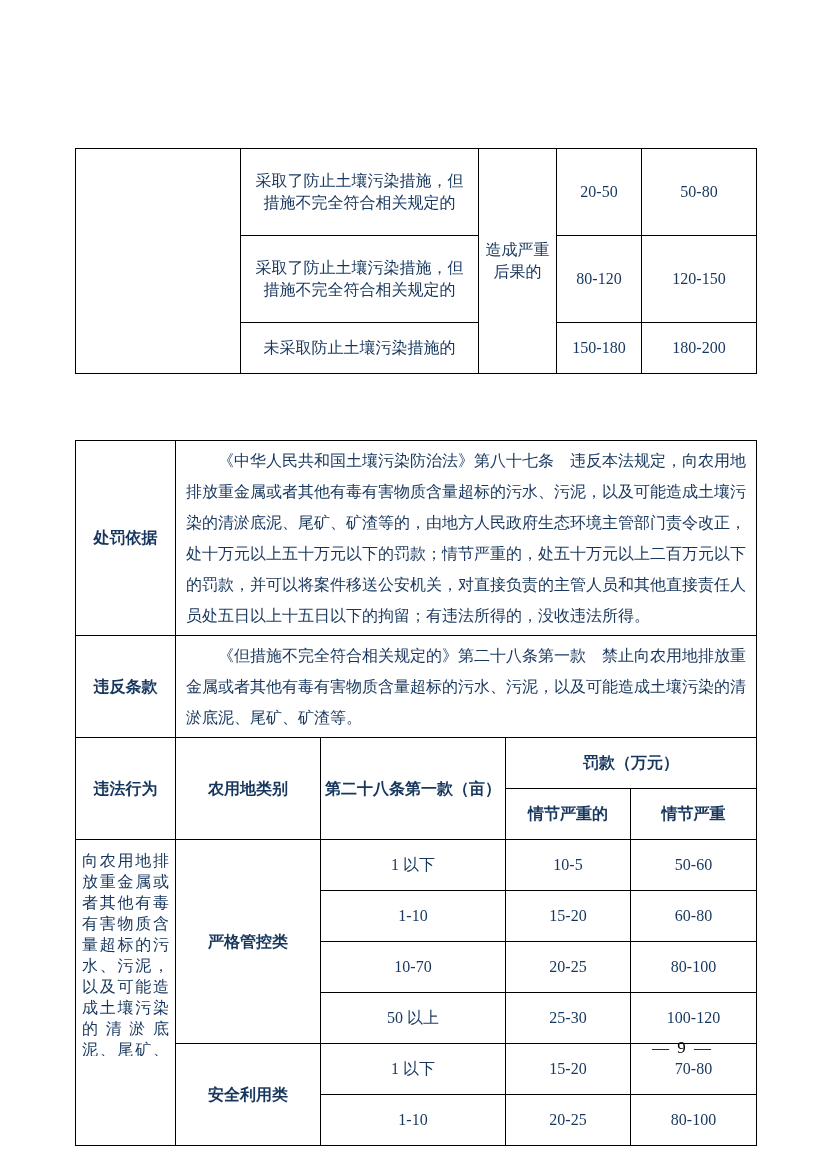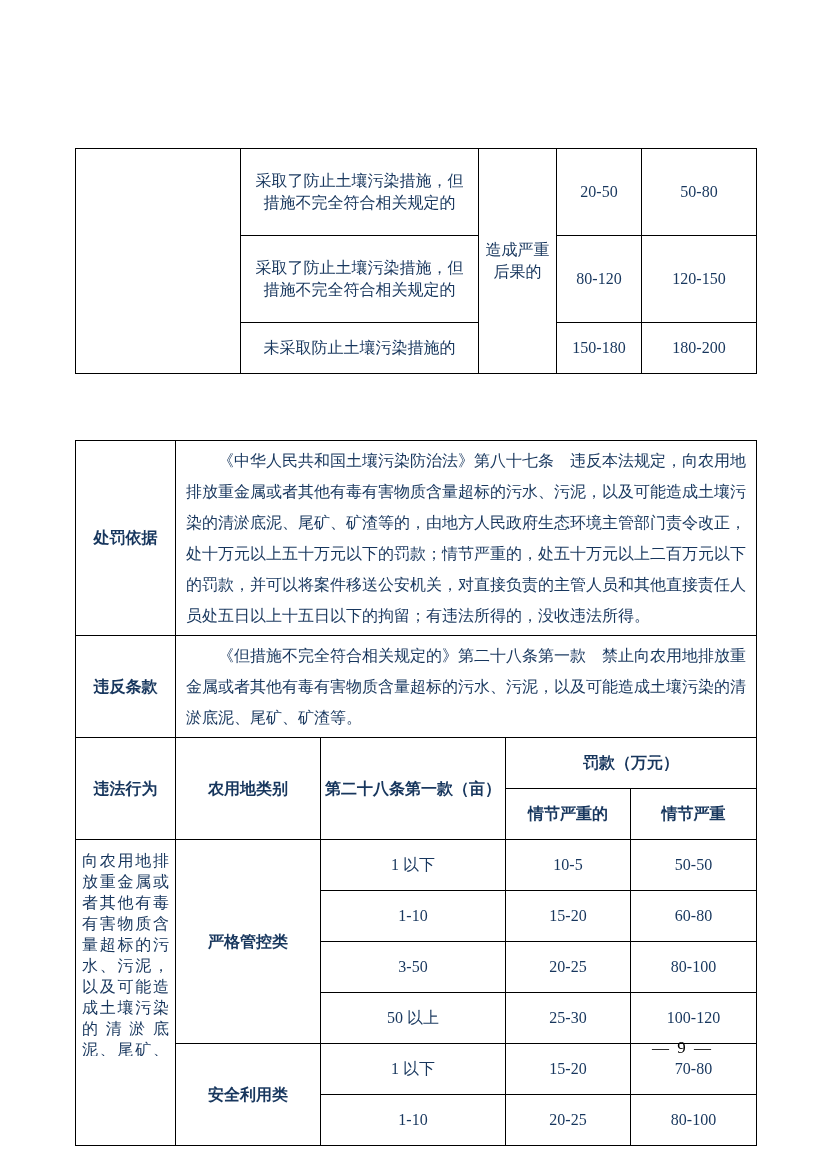--- a/index.html
+++ b/index.html
@@ -131,29 +131,29 @@
         <td class="label">情节严重</td>
       </tr>
 
       <tr style="height:37px">
         <td rowspan="6" class="behavior">
           <div class="behavior-inner">向农用地排放重金属或者其他有毒有害物质含量超标的污水、污泥，以及可能造成土壤污染的清淤底泥、尾矿、矿渣</div>
         </td>
         <td rowspan="4" class="label">严格管控类</td>
         <td>1 以下</td>
         <td>10-5</td>
-        <td>50-50</td>
+        <td>50-60</td>
       </tr>
       <tr style="height:37px">
         <td>1-10</td>
         <td>15-20</td>
         <td>60-80</td>
       </tr>
       <tr style="height:37px">
-        <td>3-50</td>
+        <td>10-70</td>
         <td>20-25</td>
         <td>80-100</td>
       </tr>
       <tr style="height:37px">
         <td>50 以上</td>
         <td>25-30</td>
         <td>100-120</td>
       </tr>
       <tr style="height:37px">
         <td rowspan="2" class="label">安全利用类</td>

